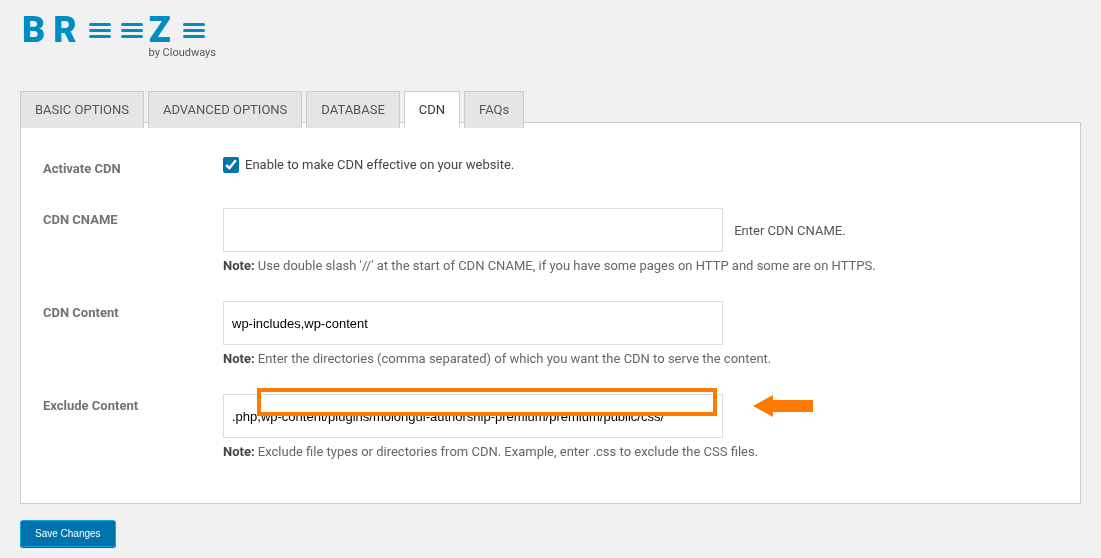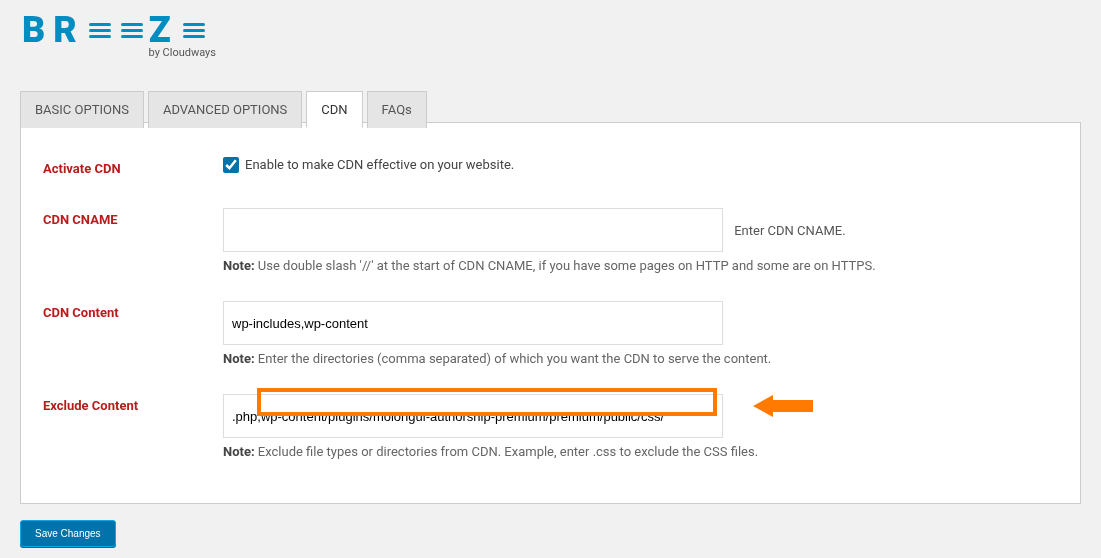--- a/index.html
+++ b/index.html
@@ -77,21 +77,21 @@
     background: #fff;
     border: 1px solid #ccc;
     border-top: none;
     padding: 20px 22px 30px 22px;
   }
   table.form { width: 100%; border-collapse: collapse; }
   table.form th {
     text-align: left;
     vertical-align: top;
     font-weight: 700;
-    color: #b91c1c;
+    color: #737373;
     width: 180px;
     padding: 18px 10px 18px 0;
     font-size: 13px;
   }
   table.form td {
     padding: 14px 0;
     vertical-align: top;
     font-size: 13px;
     color: #444;
   }
@@ -162,20 +162,21 @@
           <span></span>
           <span></span>
         </span>
     </div>
     <div class="logo-by">by Cloudways</div>
   </div>
 
   <div class="tabs">
     <div class="tab">BASIC OPTIONS</div>
     <div class="tab">ADVANCED OPTIONS</div>
+    <div class="tab">DATABASE</div>
     <div class="tab active">CDN</div>
     <div class="tab">FAQs</div>
   </div>
 
   <div class="panel">
     <table class="form">
       <tbody>
           <tr>
         <th>Activate CDN</th>
         <td>

